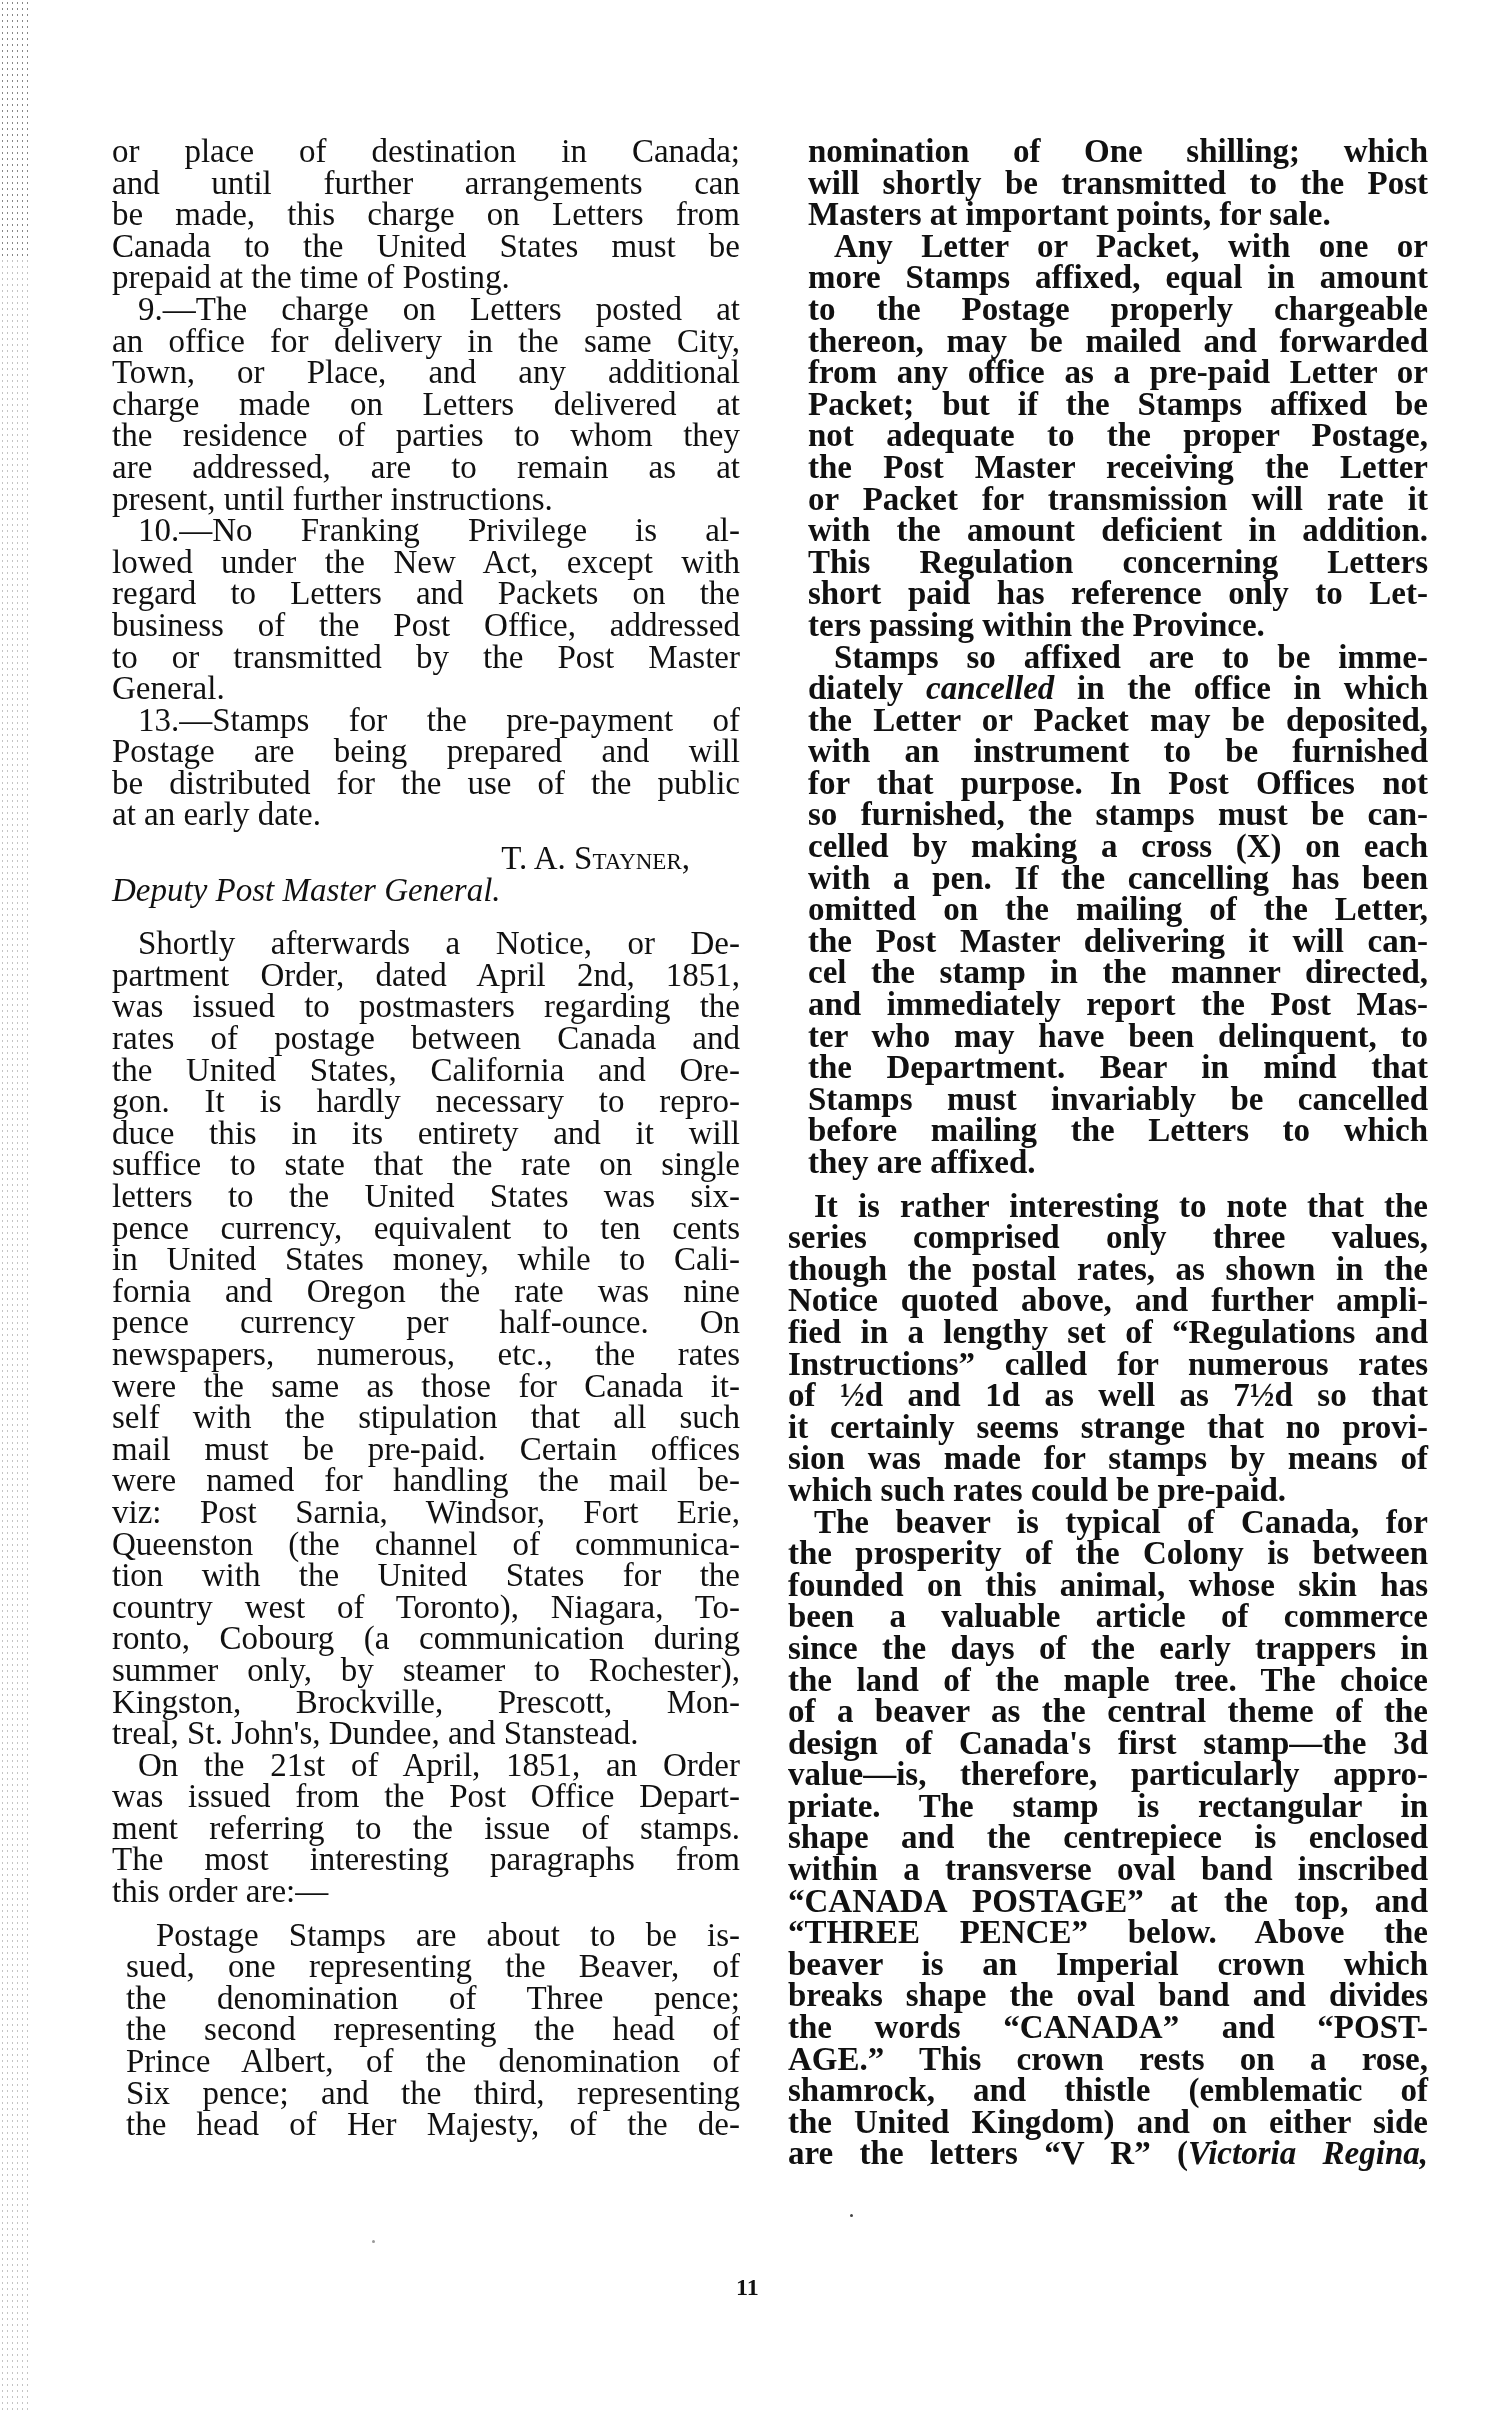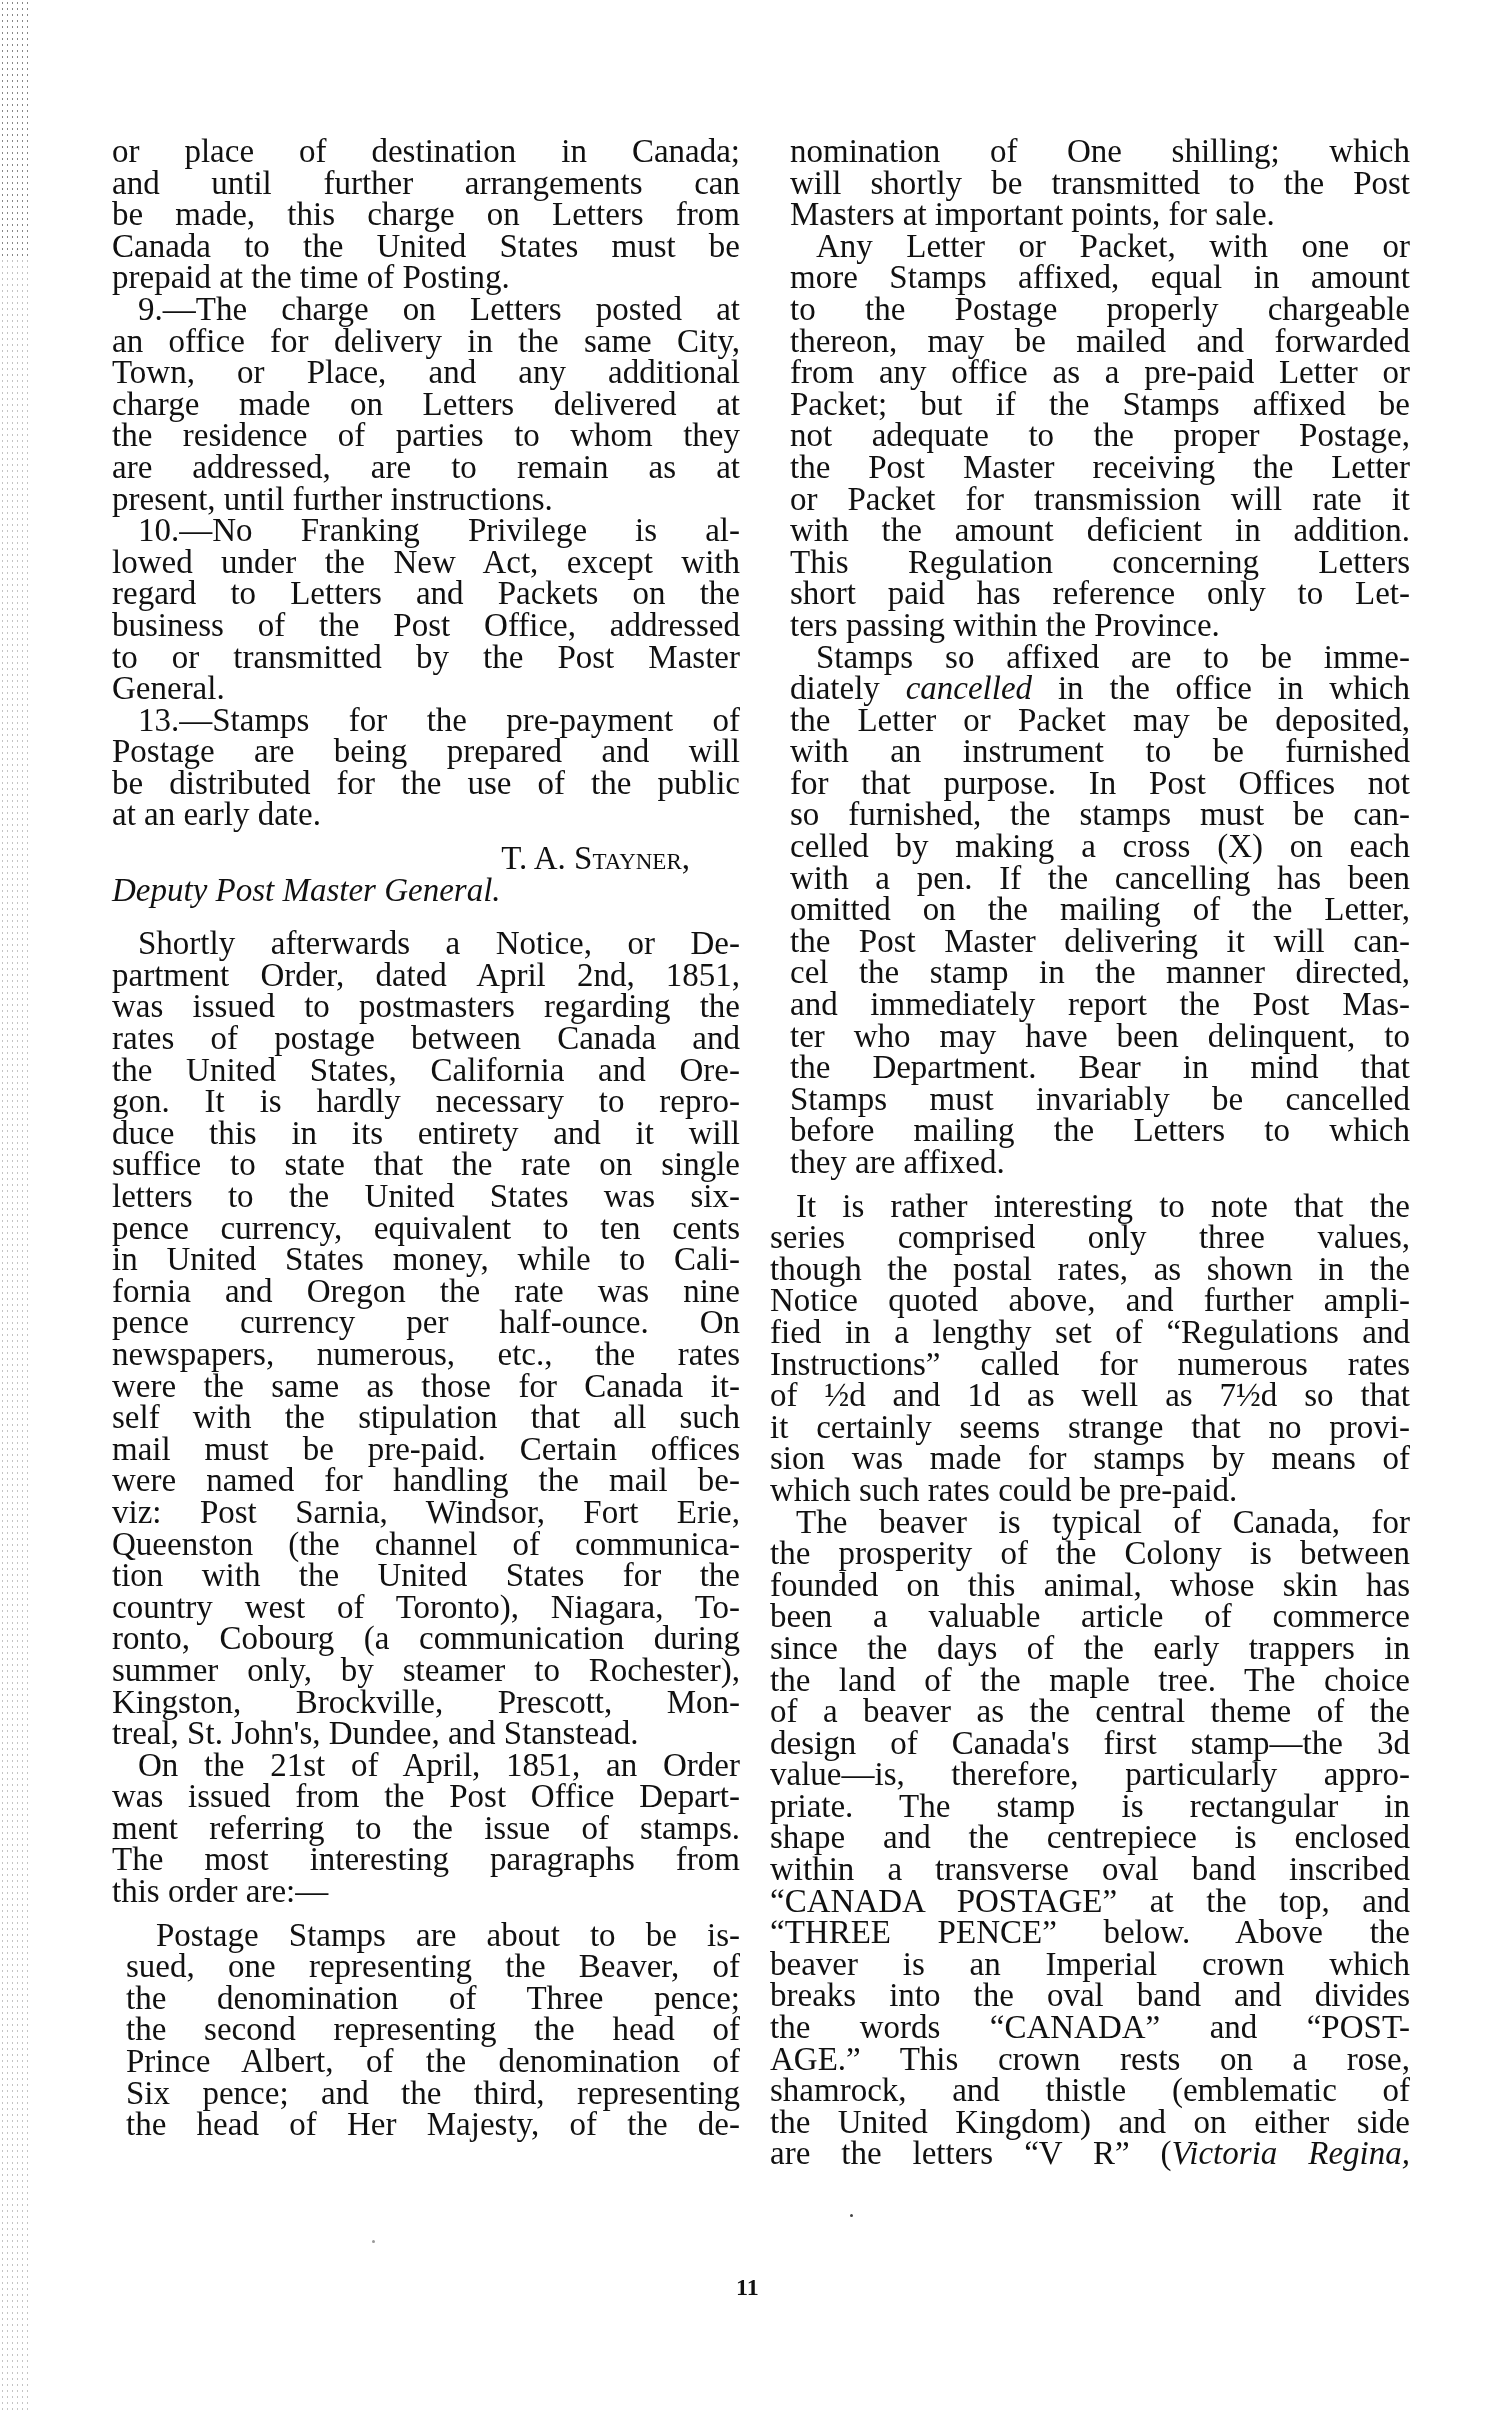--- a/index.html
+++ b/index.html
@@ -13,21 +13,21 @@
     background-image: radial-gradient(#555 0.8px, transparent 1px);
     background-size: 5px 6px;
     opacity: 0.35;
   }
   .scan-edge.fade { top: 0; height: 260px; width: 28px; opacity: 0.55; }
   .col {
     position: absolute; top: 136px; width: 628px;
     font-size: 33px; line-height: 31.6px;
   }
   .col.left { left: 112px; }
-  .col.right { left: 790px; width: 620px; }
+  .col.right { left: 808px; width: 620px; font-weight: bold; }
   .line {
     display: block; white-space: nowrap; text-align: justify; text-align-last: justify;
     height: 31.6px;
   }
   .line.last { text-align-last: left; }
   .line.indent { padding-left: 26px; }
   .quote .line { padding-left: 14px; }
   .quote .line.indent { padding-left: 44px; }
   .gap { display: block; height: 12px; }
   .gap.lg { display: block; height: 22px; }
@@ -190,21 +190,21 @@
     <span class="line">the land of the maple tree. The choice</span>
     <span class="line">of a beaver as the central theme of the</span>
     <span class="line">design of Canada's first stamp—the 3d</span>
     <span class="line">value—is, therefore, particularly appro-</span>
     <span class="line">priate. The stamp is rectangular in</span>
     <span class="line">shape and the centrepiece is enclosed</span>
     <span class="line">within a transverse oval band inscribed</span>
     <span class="line">“CANADA POSTAGE” at the top, and</span>
     <span class="line">“THREE PENCE” below. Above the</span>
     <span class="line">beaver is an Imperial crown which</span>
-    <span class="line">breaks into the oval band and divides</span>
+    <span class="line">breaks shape the oval band and divides</span>
     <span class="line">the words “CANADA” and “POST-</span>
     <span class="line">AGE.” This crown rests on a rose,</span>
     <span class="line">shamrock, and thistle (emblematic of</span>
     <span class="line">the United Kingdom) and on either side</span>
     <span class="line"><span>are the letters “V R” (</span><em>Victoria Regina,</em></span>
   </div>
 </div>
 
 <div class="speck" style="left:850px; top:2214px;"></div>
 <div class="speck" style="left:372px; top:2240px; background:#999;"></div>

